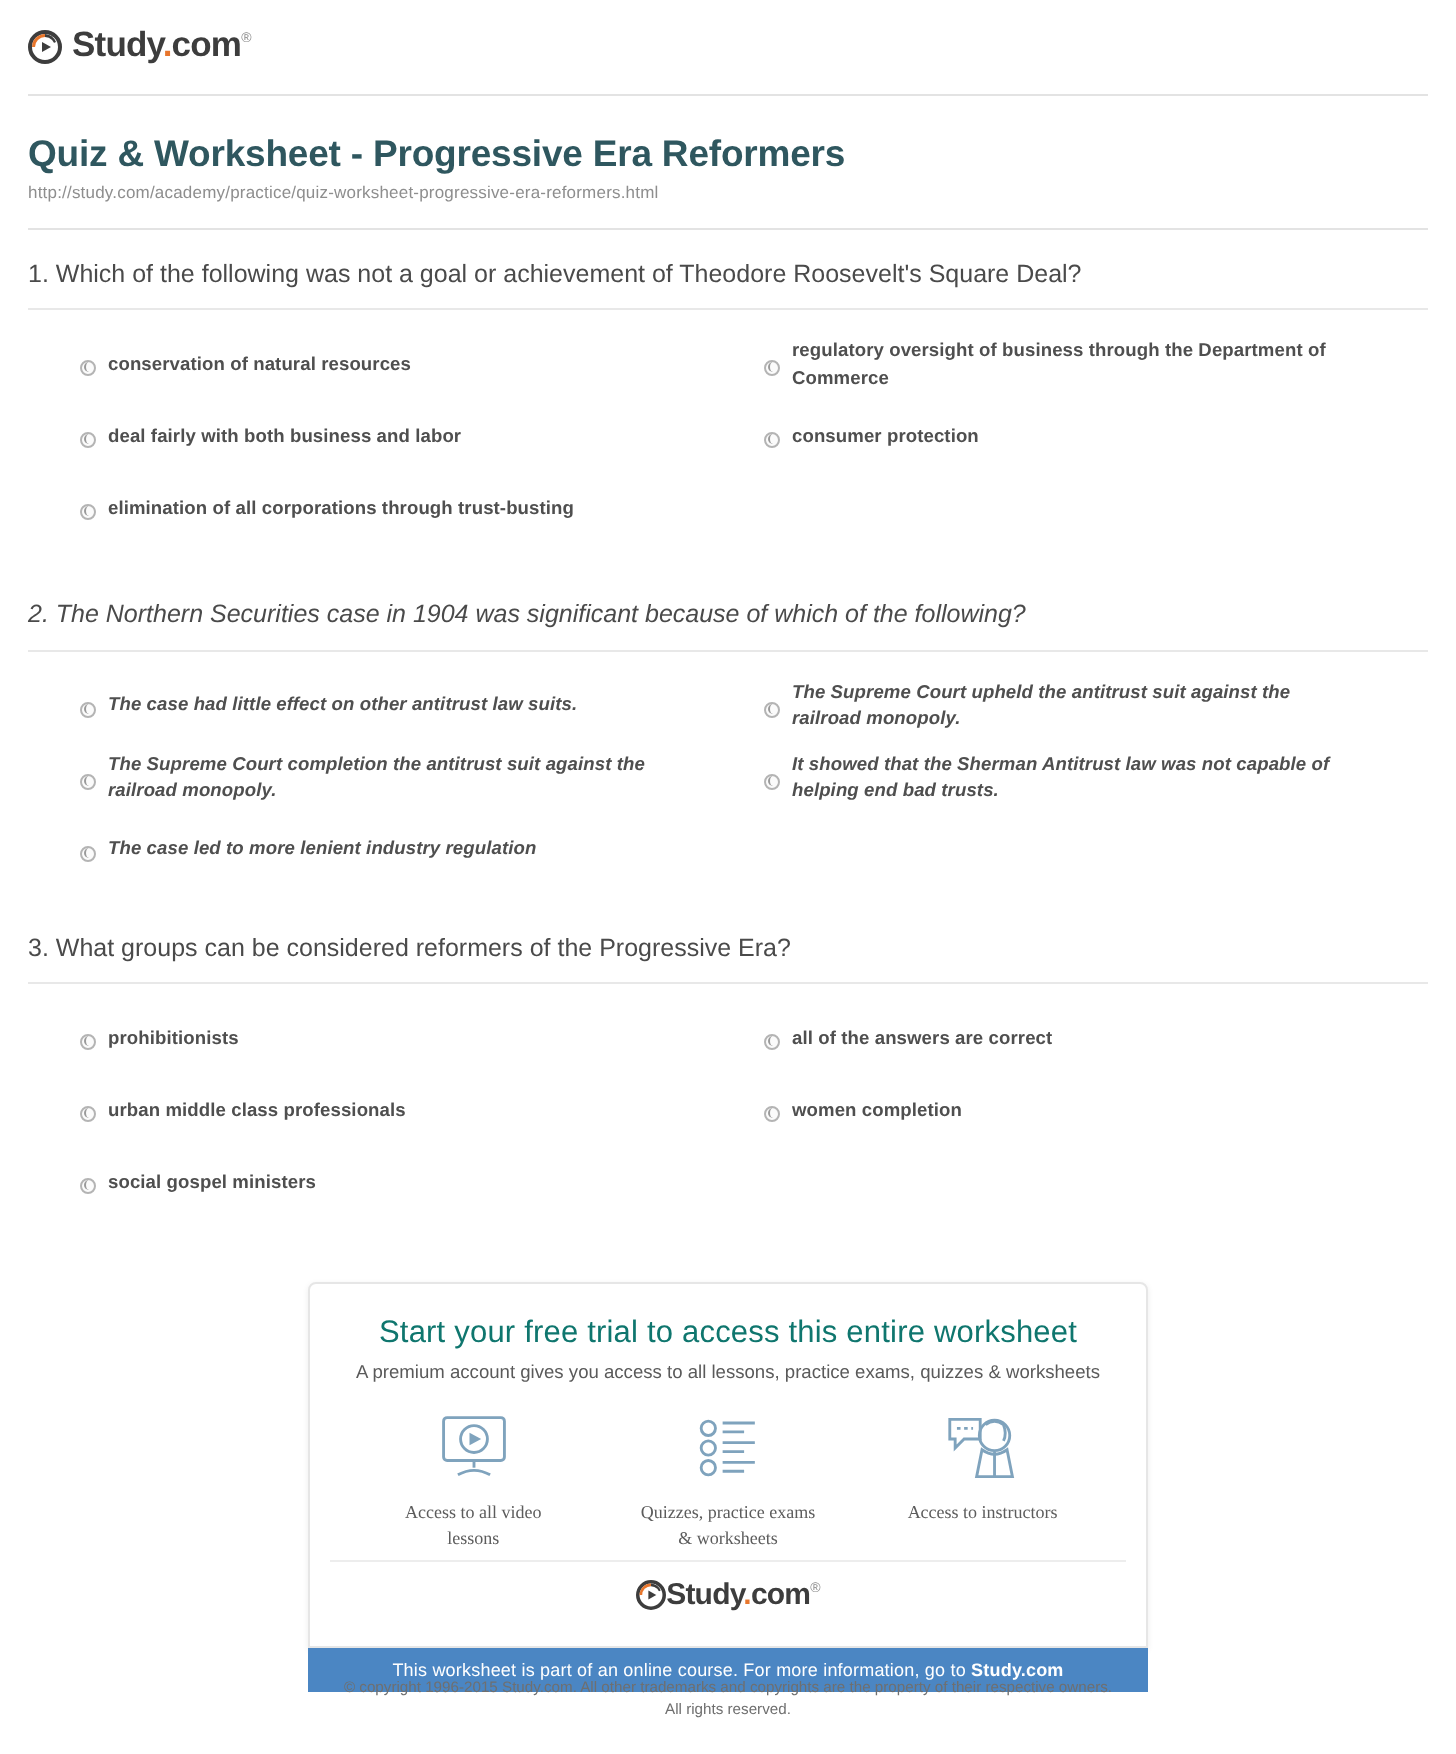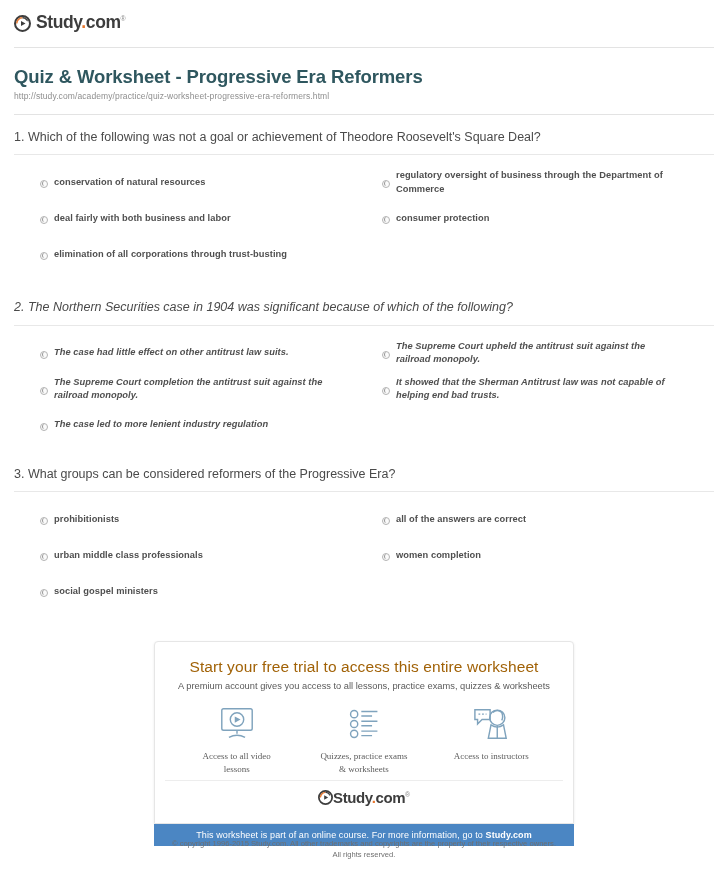--- a/index.html
+++ b/index.html
@@ -136,21 +136,21 @@
   .promo-card {
     background: #ffffff;
     border: 1px solid #e6e6e6;
     border-radius: 4px 4px 0 0;
     box-shadow: 0 1px 3px rgba(0,0,0,0.08);
     padding: 16px 10px 10px 10px;
     text-align: center;
   }
   .promo-headline {
     font-size: 15.5px;
-    color: #a16207;
+    color: #0f766e;
     font-weight: 400;
     margin-bottom: 5px;
     letter-spacing: 0.1px;
   }
   .promo-subhead {
     font-size: 9.3px;
     color: #5a5a5a;
     margin-bottom: 14px;
   }
   .promo-features {

